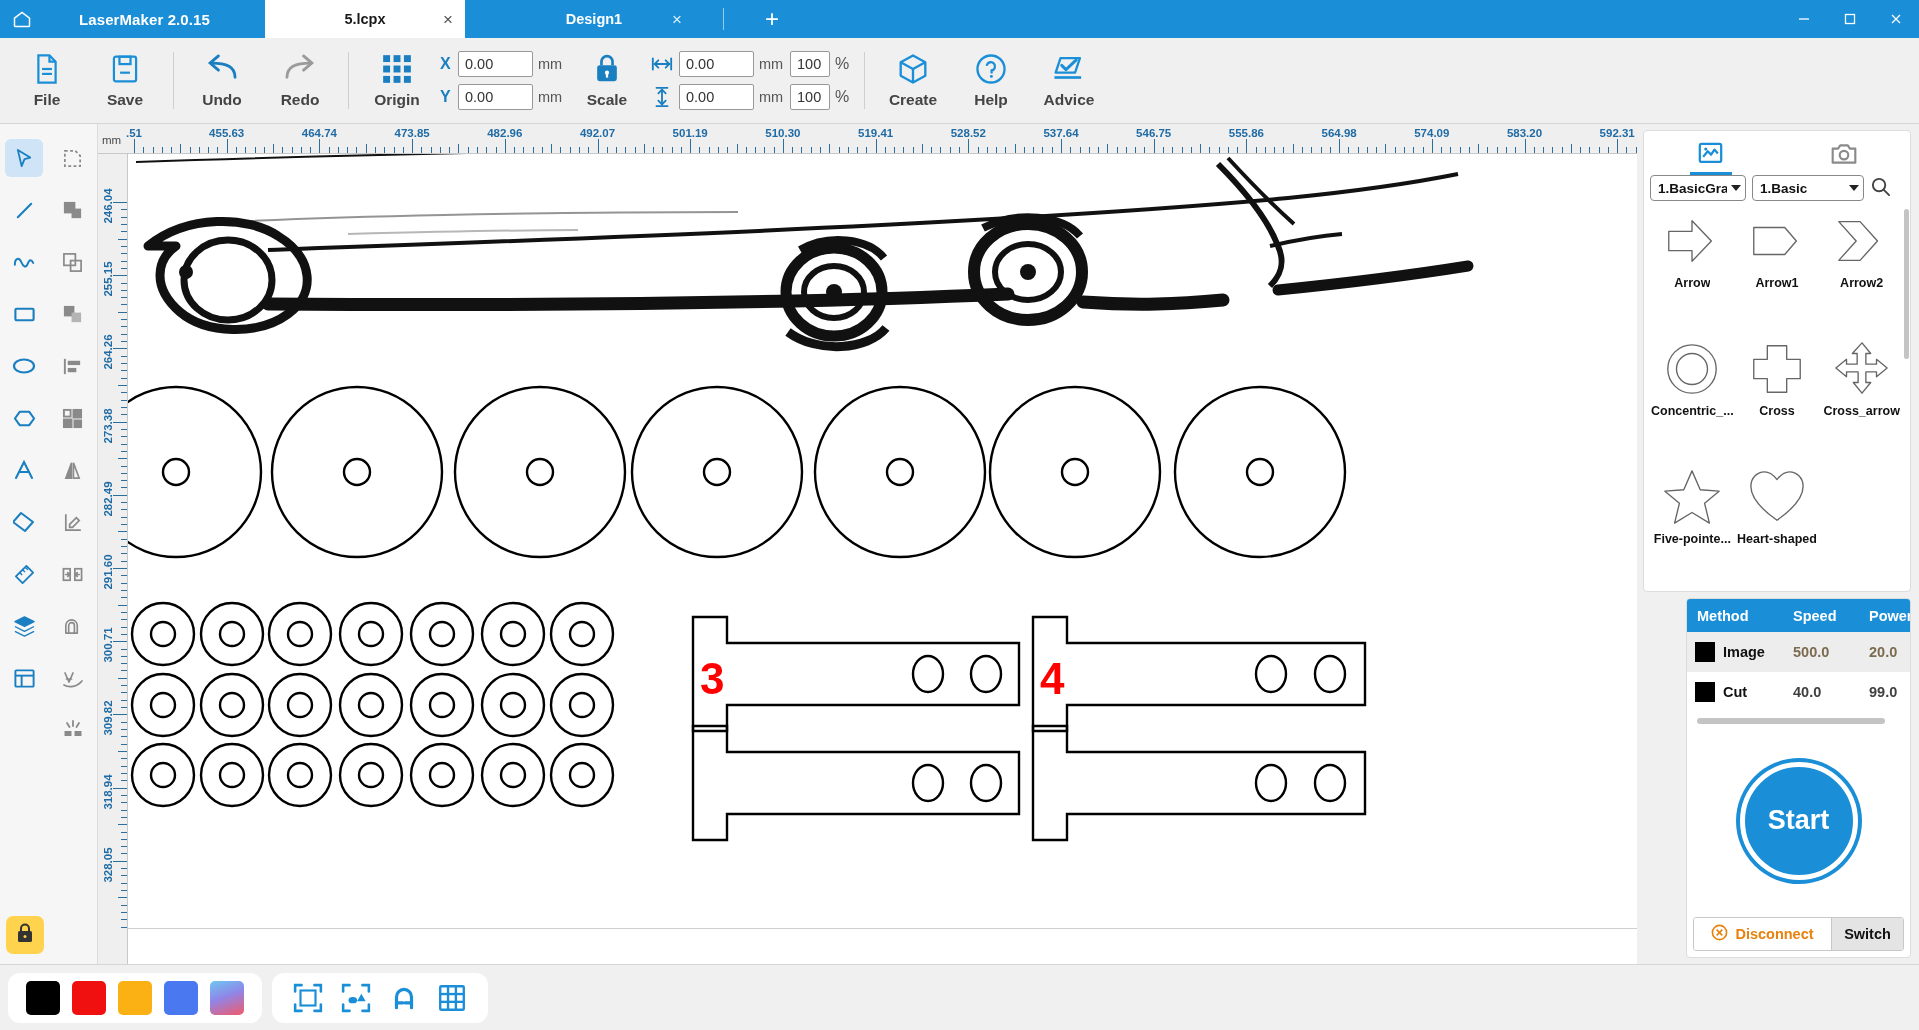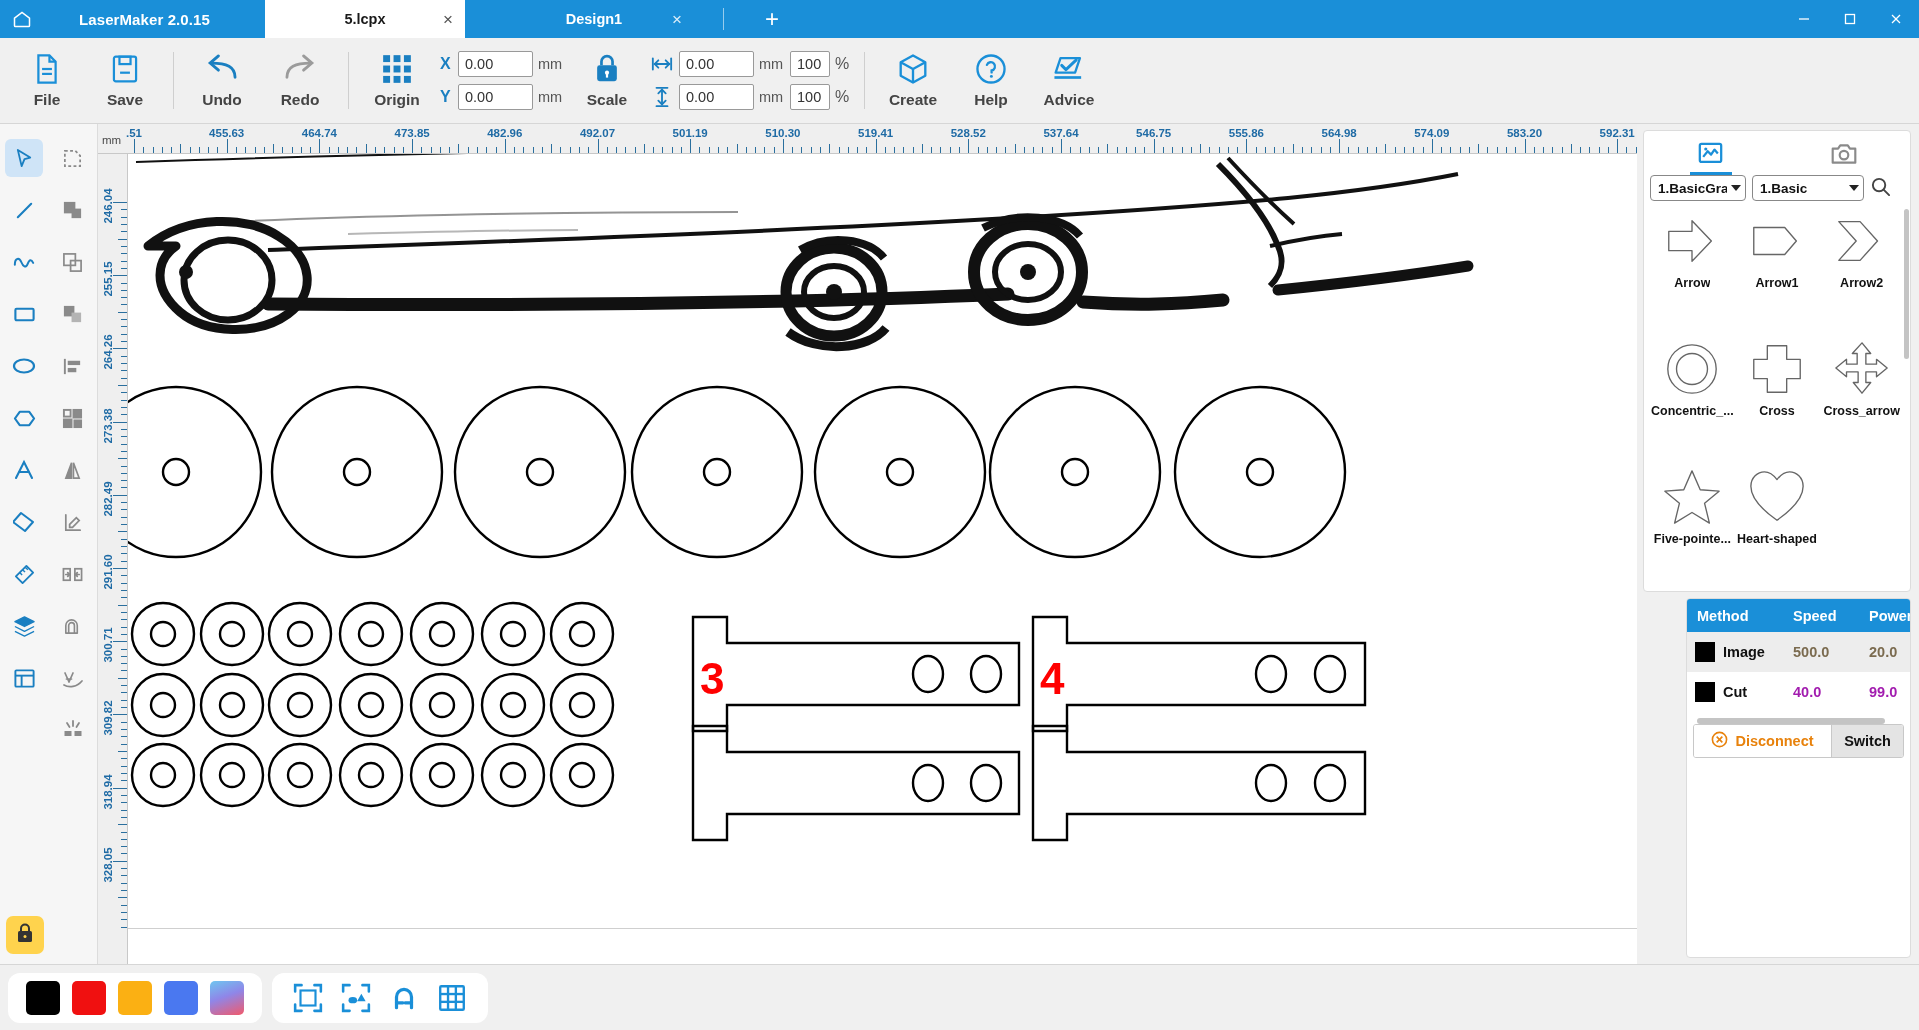--- a/index.html
+++ b/index.html
@@ -219,21 +219,21 @@
   }
   .mth-head span { padding-left: 10px; }
   .mth-row {
     display: grid; grid-template-columns: 96px 76px 72px 60px;
     height: 40px; align-items: center; font-size: 14.5px;
   }
   .mth-row.alt { background: #ededed; }
   .mth-name { display: flex; align-items: center; gap: 8px; padding-left: 8px; font-weight: bold; color: #111; }
   .swatch { width: 20px; height: 20px; background: #000; }
   .mth-val { padding-left: 10px; color: #7b6b4f; font-weight: bold; }
-  .mth-row:not(.alt) .mth-val { color: #a21caf; }
+  .mth-row:not(.alt) .mth-val { color: #404040; }
   .mth-eye { display: flex; justify-content: center; }
   .mth-hscroll {
     height: 6px; margin: 6px 10px 0 10px; background: #c4c4c4; border-radius: 3px;
     width: 188px;
   }
   .start-wrap { flex: 1; display: flex; align-items: center; justify-content: center; }
   #startbtn {
     width: 118px; height: 118px; border-radius: 50%;
     background: #1a8fd8; border: 5px solid #fff;
     box-shadow: 0 0 0 4px #1a8fd8;
@@ -1269,20 +1269,23 @@
         <span class="mth-eye">
           <svg width="24" height="17" viewBox="0 0 26 18" fill="none" stroke="#111" stroke-width="1.9">
             <path d="M1.5 9C5 3.5 9 1.5 13 1.5S21 3.5 24.5 9C21 14.5 17 16.5 13 16.5S5 14.5 1.5 9z"></path>
             <circle cx="13" cy="9" r="3.6" fill="#111" stroke="none"></circle>
           </svg>
         </span>
       </div>
 
       <div class="mth-hscroll"></div>
 
+      <div class="start-wrap">
+        <div id="startbtn">Start</div>
+      </div>
 
       <div class="conn-bar">
         <div class="conn-left">
           <span>
             <svg width="17" height="17" viewBox="0 0 18 18" fill="none" stroke="#e8820c" stroke-width="1.7">
               <circle cx="9" cy="9" r="7.5"></circle>
                 <line x1="6" y1="6" x2="12" y2="12"></line>
                 <line x1="12" y1="6" x2="6" y2="12"></line>
             </svg>
           </span>

